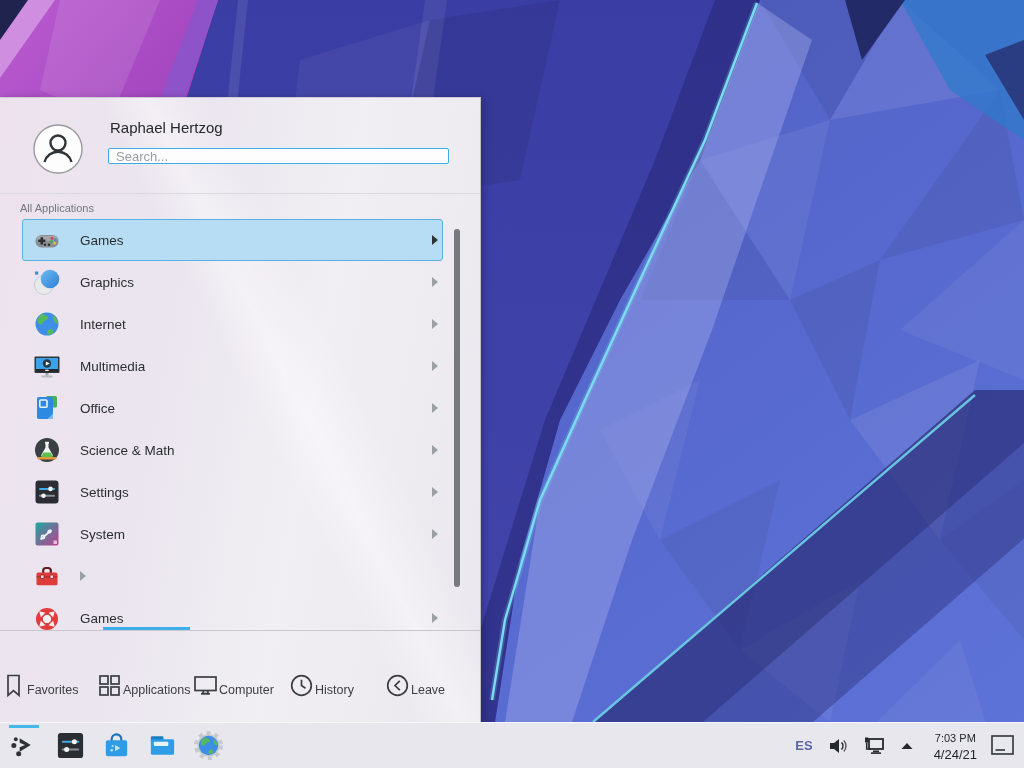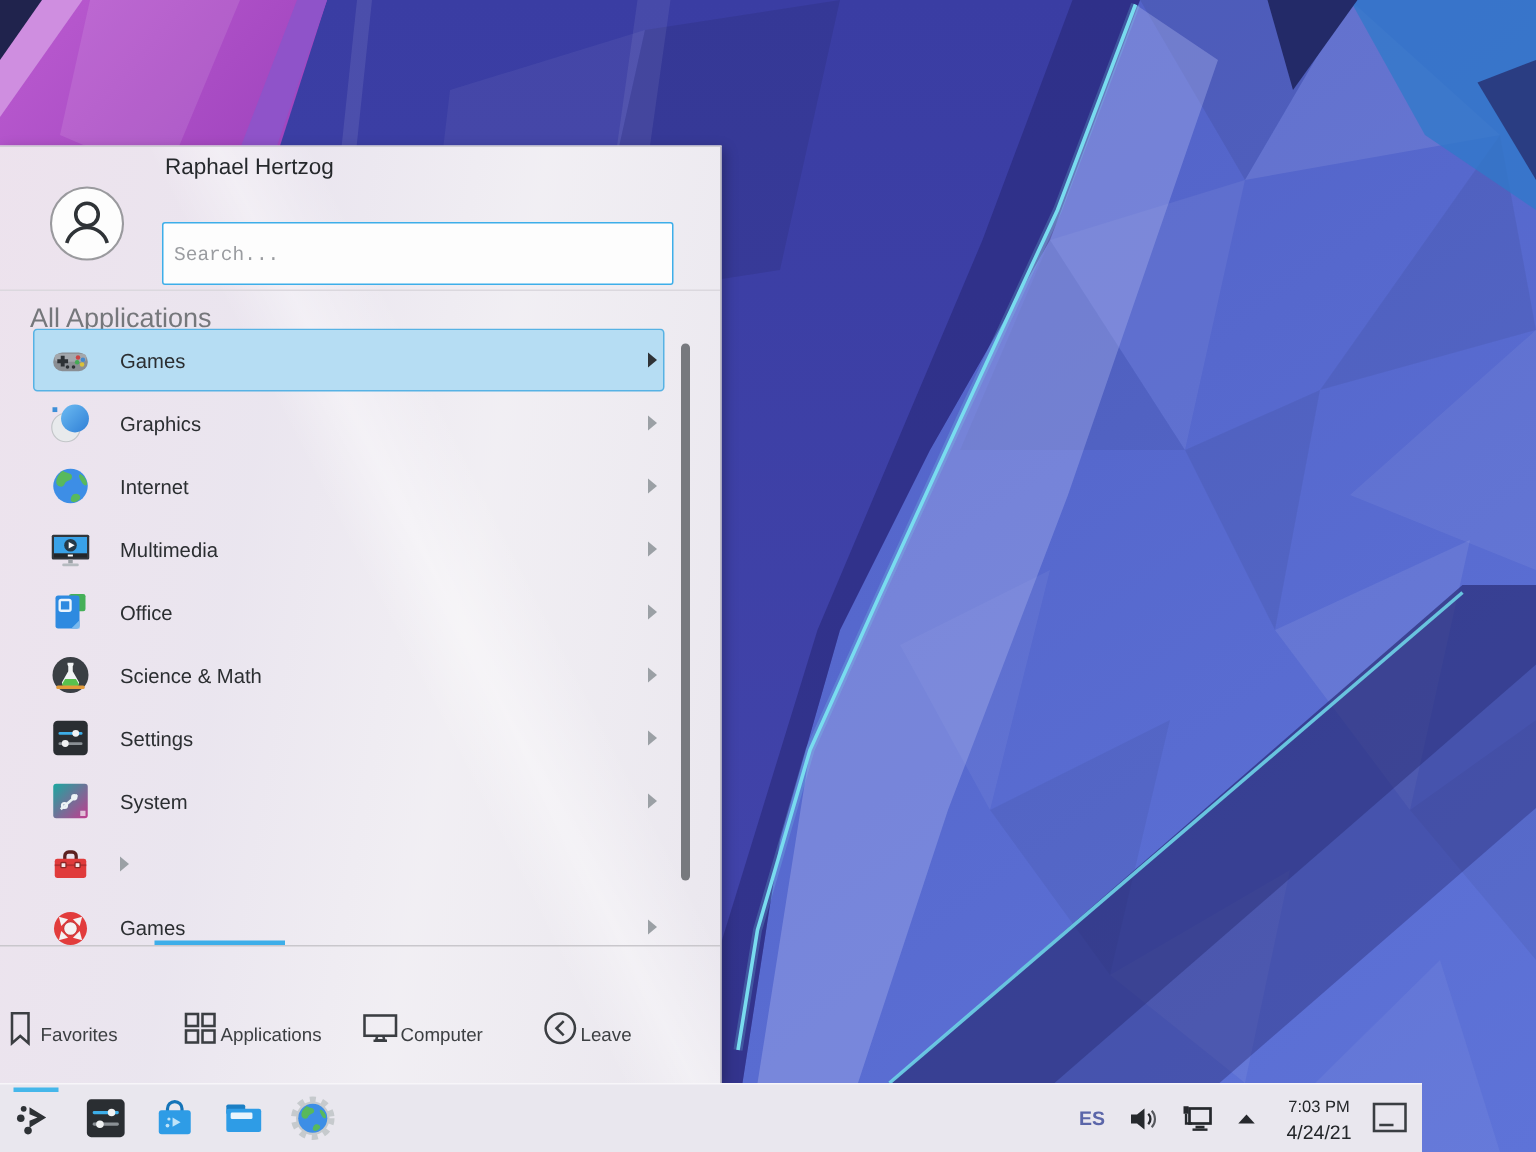--- a/index.html
+++ b/index.html
@@ -14,30 +14,30 @@
     position:absolute; left:0; top:97px; width:481px; height:625px;
     background-color:#edeaf0;
     background-image:
       linear-gradient(63deg, rgba(255,255,255,0) 52%, rgba(255,255,255,0.38) 58%, rgba(255,255,255,0) 66%),
       linear-gradient(100deg, rgba(236,180,220,0.14) 0%, rgba(210,190,230,0.10) 35%, rgba(255,255,255,0.22) 62%, rgba(205,200,220,0.10) 100%);
     border-right:1px solid #bfbdc6; border-top:1px solid #cfcdd4;
     box-shadow:2px 2px 8px rgba(0,0,0,0.25);
   }
   .menu-header { position:relative; height:95px; }
   .avatar { position:absolute; left:33px; top:26px; width:50px; height:50px; }
-  .user-name { position:absolute; left:110px; top:5px; font-size:15px; color:#26292c; }
+  .user-name { position:absolute; left:110px; top:21px; font-size:15px; color:#26292c; }
   .search-input {
-    position:absolute; left:108px; top:50px; width:341px; height:42px;
+    position:absolute; left:108px; top:50px; width:341px; height:16px;
     border:1px solid #3daee9; border-radius:2px; background:#fdfdfd;
-    font-family:Liberation Mono, monospace; font-size:13px; color:#2b2e31; padding:0 7px;
+    font-family:Liberation Sans, sans-serif; font-size:13px; color:#2b2e31; padding:0 7px;
     outline:none;
   }
   .search-input::placeholder { color:#9a9ca0; }
   .menu-sep { position:absolute; left:0; top:95px; width:100%; height:1px; background:#dbd8de; }
-  .section-label { position:absolute; left:20px; top:104px; font-size:18px; color:#75777b; }
+  .section-label { position:absolute; left:20px; top:104px; font-size:11px; color:#75777b; }
 
   .category-list { position:absolute; left:0; top:121px; width:100%; height:411px; overflow:hidden; }
   .category-row {
     height:42px; margin:0 37px 0 22px; display:flex; align-items:center;
     padding-left:10px; border:1px solid transparent; border-radius:3px; cursor:pointer;
   }
   .category-row.selected { background:#b6ddf3; border-color:#57b2e4; }
   .cat-icon { width:28px; height:28px; margin-right:19px; flex:0 0 28px; }
   .cat-icon svg { display:block; width:28px; height:28px; }
   .cat-label { font-size:13.5px; color:#2b2e31; flex:1; }
@@ -51,21 +51,21 @@
   .tab-sep { position:absolute; left:0; top:532px; width:100%; height:1px; background:#c9c7cc; }
   .tab-indicator { position:absolute; left:103px; top:529px; width:87px; height:3px; background:#3daee9; }
 
   .tab-bar { position:absolute; left:0; top:533px; width:100%; height:92px; display:flex; }
   .tab { flex:1; display:flex; flex-direction:row; align-items:center; padding-top:16px; cursor:pointer; }
   .tab-icon svg { display:block; width:27px; height:27px; }
   .tab-label { margin-top:9px; font-size:12.5px; color:#3c3f42; }
 
   
   .taskbar {
-    position:absolute; left:0; bottom:0; width:948px; height:46px;
+    position:absolute; left:0; bottom:0; width:1024px; height:46px;
     background:#e9e7ee; border-top:1px solid #f7f6f9;
     display:flex; align-items:center;
   }
   .launcher-area { display:flex; align-items:center; height:100%; padding-left:4px; }
   .launcher-btn { position:relative; width:40px; height:46px; display:flex; align-items:center; justify-content:center; cursor:pointer; margin-right:6px; }
   .launcher-btn svg { width:31px; height:31px; display:block; }
   .launcher-btn .active-line { position:absolute; left:5px; top:2px; width:30px; height:3px; background:#45b7ea; }
   .tray { margin-left:auto; display:flex; align-items:center; height:100%; padding-right:8px; }
   .kbd-layout { font-size:13px; font-weight:bold; color:#5b66a9; margin-right:14px; }
   .tray-icon { margin-right:13px; display:flex; align-items:center; cursor:pointer; }
@@ -330,20 +330,29 @@
   </div>
       <div class="tab">
     <span class="tab-icon">
           <svg viewBox="0 0 27 27" fill="none" stroke="#3b3e42" stroke-width="1.7">
             <rect x="3" y="5" width="21" height="13.5"></rect>
             <path d="M11.5 18.5l-.7 3h5.4l-.7-3"></path>
             <path d="M9 21.8h9"></path>
           </svg>
         </span>
     <span class="tab-label">Computer</span>
+  </div>
+      <div class="tab">
+    <span class="tab-icon">
+          <svg viewBox="0 0 27 27" fill="none" stroke="#3b3e42" stroke-width="1.7">
+            <circle cx="13.5" cy="13.5" r="9.8"></circle>
+            <path d="M13.5 7.8v5.7l4 2.7"></path>
+          </svg>
+        </span>
+    <span class="tab-label">History</span>
   </div>
       <div class="tab">
     <span class="tab-icon">
           <svg viewBox="0 0 27 27" fill="none" stroke="#3b3e42" stroke-width="1.7">
             <circle cx="13.5" cy="13.5" r="9.8"></circle>
             <path d="M15.8 8.8l-4.8 4.7 4.8 4.7"></path>
           </svg>
         </span>
     <span class="tab-label">Leave</span>
   </div>

